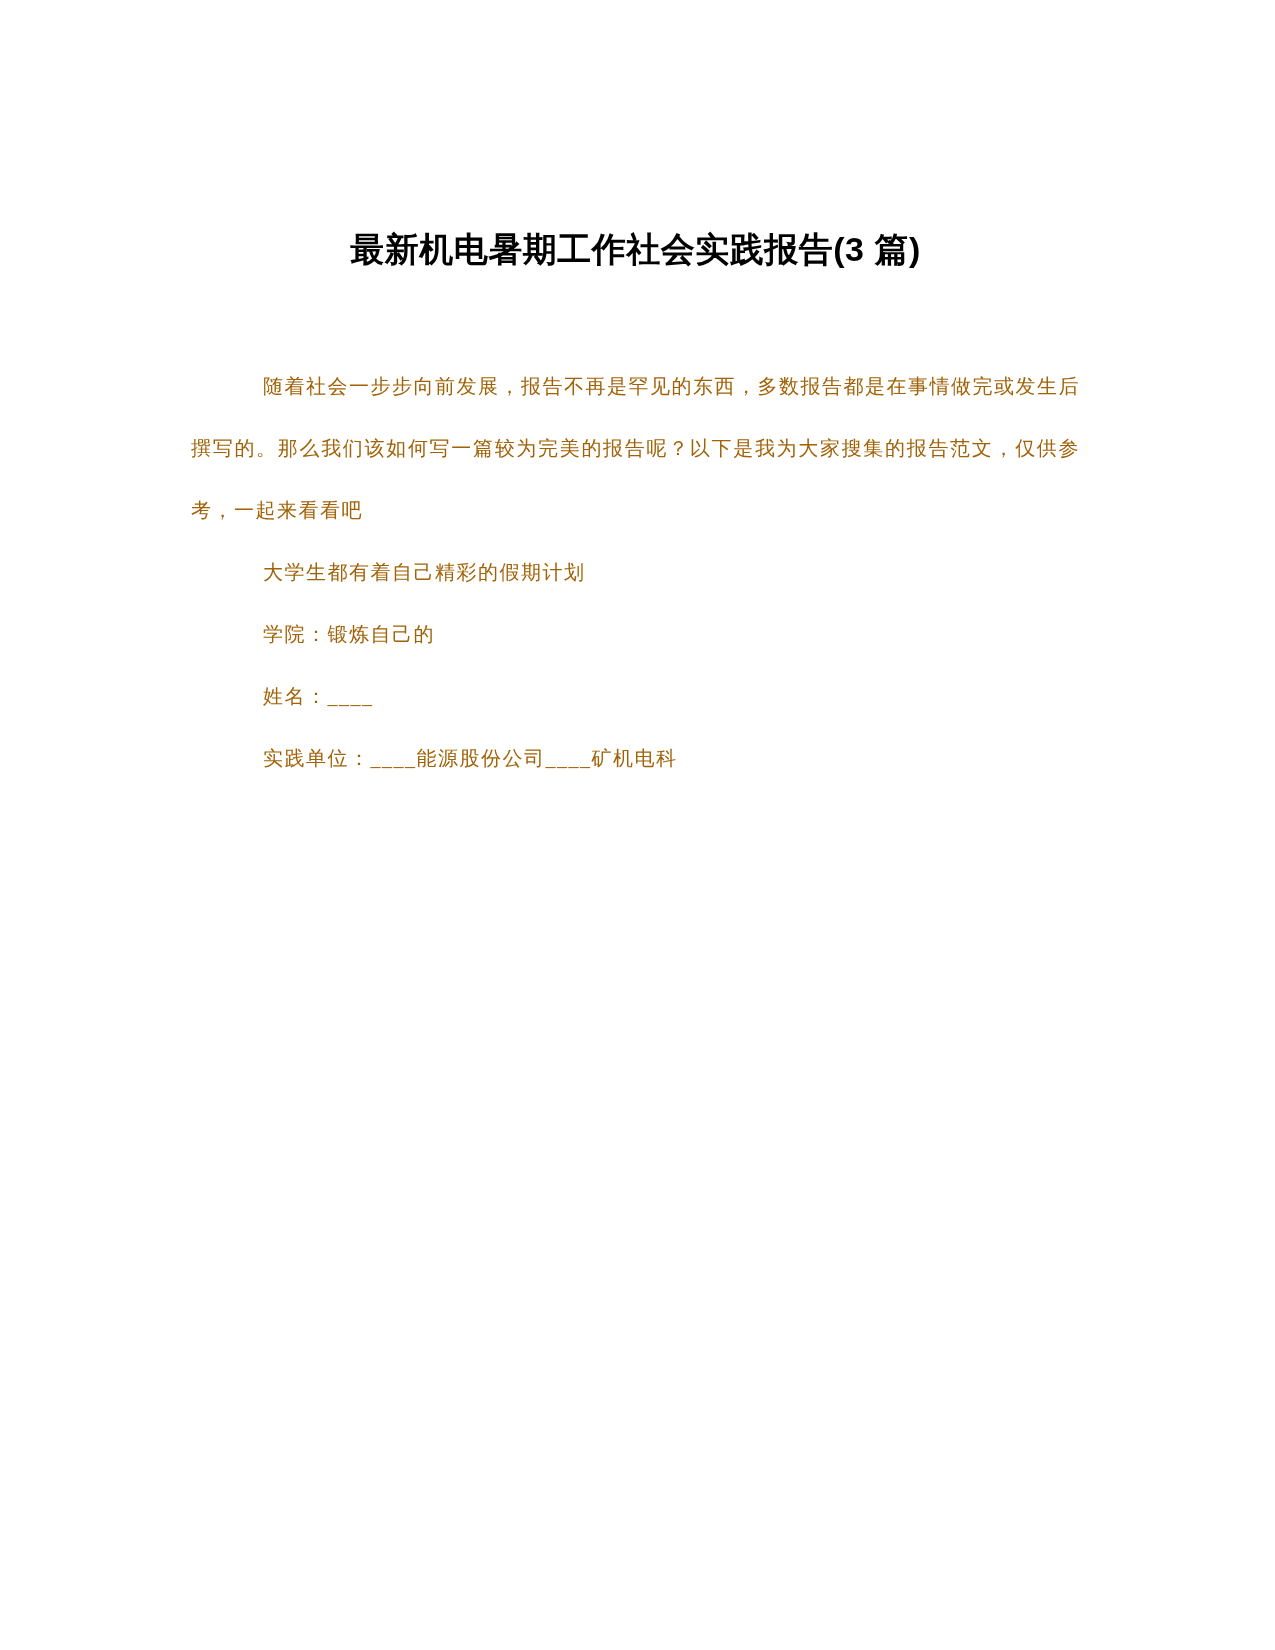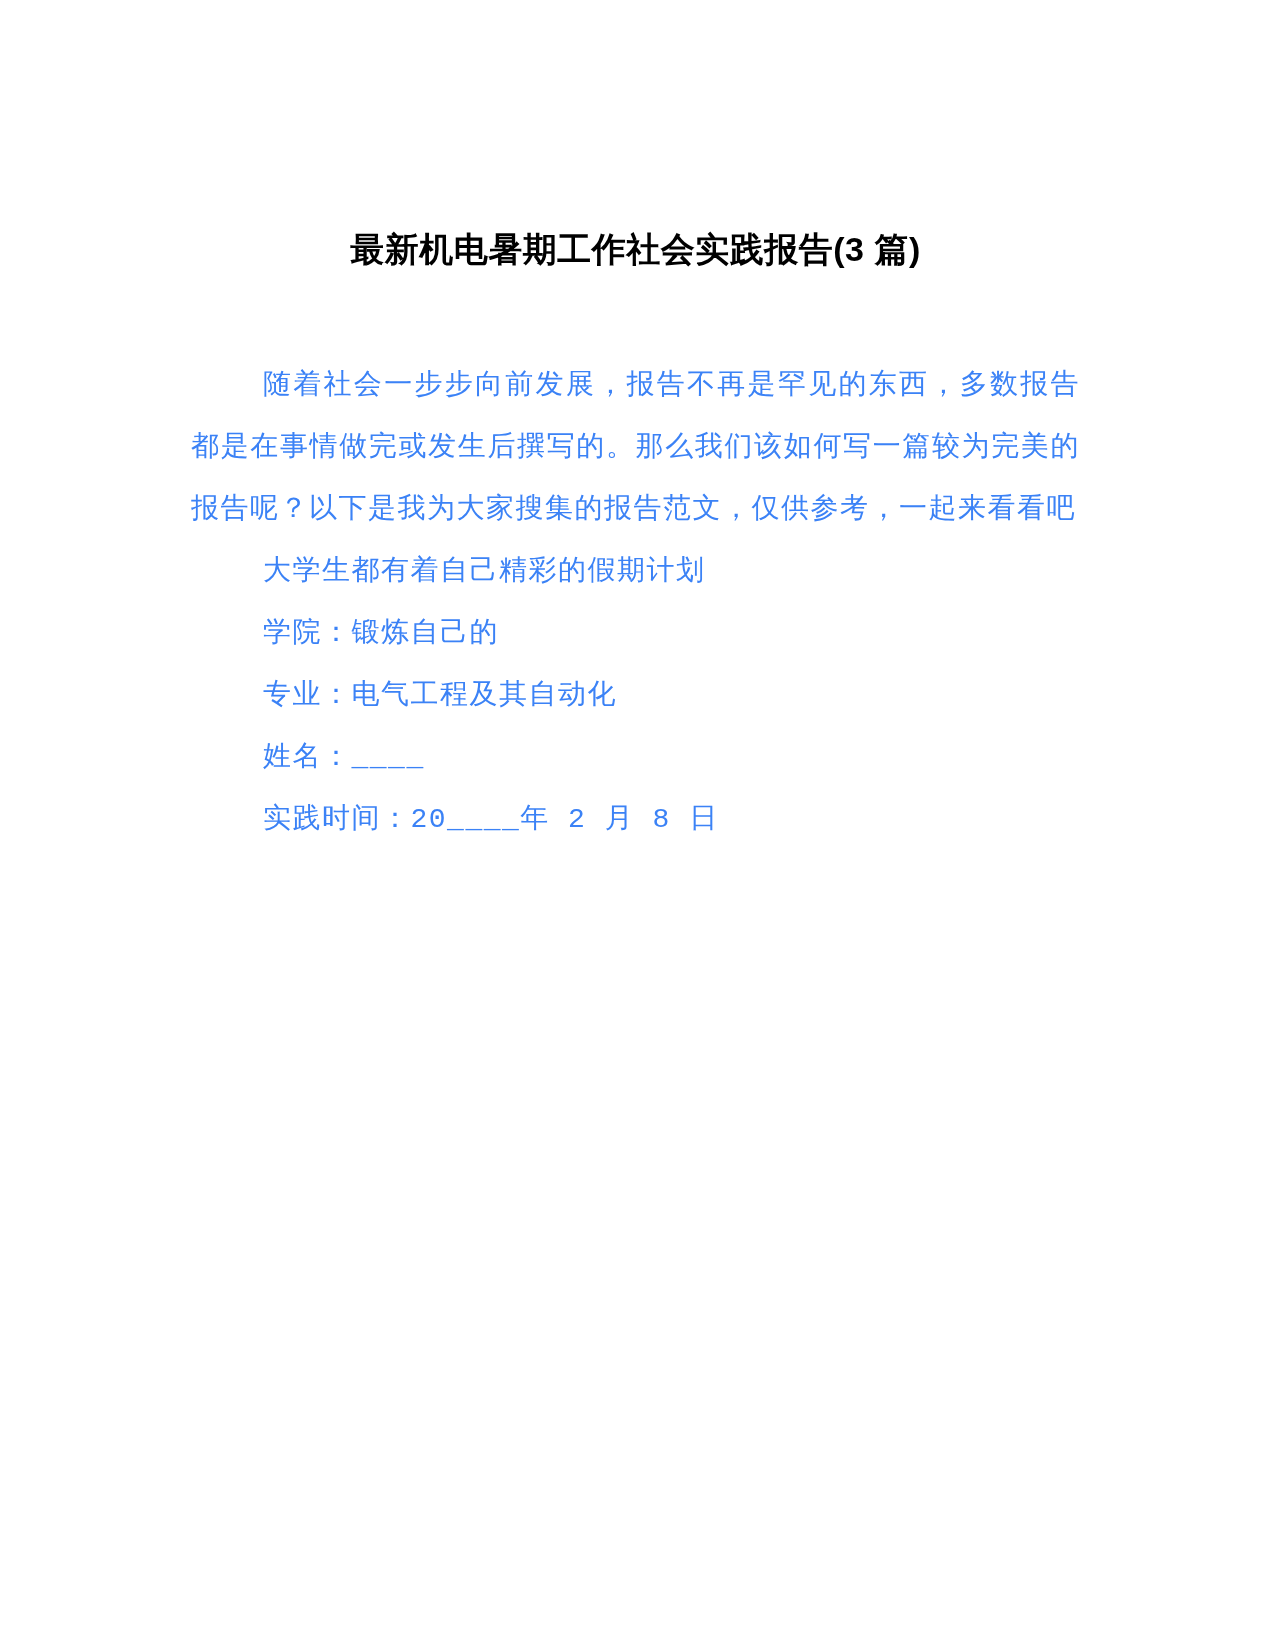--- a/index.html
+++ b/index.html
@@ -23,41 +23,40 @@
     font-family: "Liberation Sans", "DejaVu Sans", sans-serif;
     font-size: 34px;
     line-height: 46px;
     font-weight: 700;
     text-align: center;
     letter-spacing: 0.5px;
     color: #000000;
   }
   .doc-body {
     margin-top: 83px;
-    font-family: Liberation Mono, monospace;
-    font-size: 28px;
+    font-family: Liberation Serif, serif;
+    font-size: 20px;
     line-height: 62px;
     letter-spacing: 1.5px;
     text-align: justify;
-    color: #3b82f6;
+    color: #a16207;
   }
   .doc-body p {
     margin: 0;
     padding: 0;
     text-indent: 72px;
     word-break: break-all;
   }
 </style>
 </head>
 <body>
 
 <div class="page">
   <h1 class="doc-title">最新机电暑期工作社会实践报告(3 篇)</h1>
 
   <div class="doc-body">
     <p>随着社会一步步向前发展，报告不再是罕见的东西，多数报告都是在事情做完或发生后撰写的。那么我们该如何写一篇较为完美的报告呢？以下是我为大家搜集的报告范文，仅供参考，一起来看看吧</p>
     <p>大学生都有着自己精彩的假期计划</p>
     <p>学院：锻炼自己的</p>
-    <p>专业：电气工程及其自动化</p>
     <p>姓名：____</p>
-    <p>实践时间：20____年 2 月 8 日</p>
+    <p>实践单位：____能源股份公司____矿机电科</p>
   </div>
 </div>
 
 </body></html>

